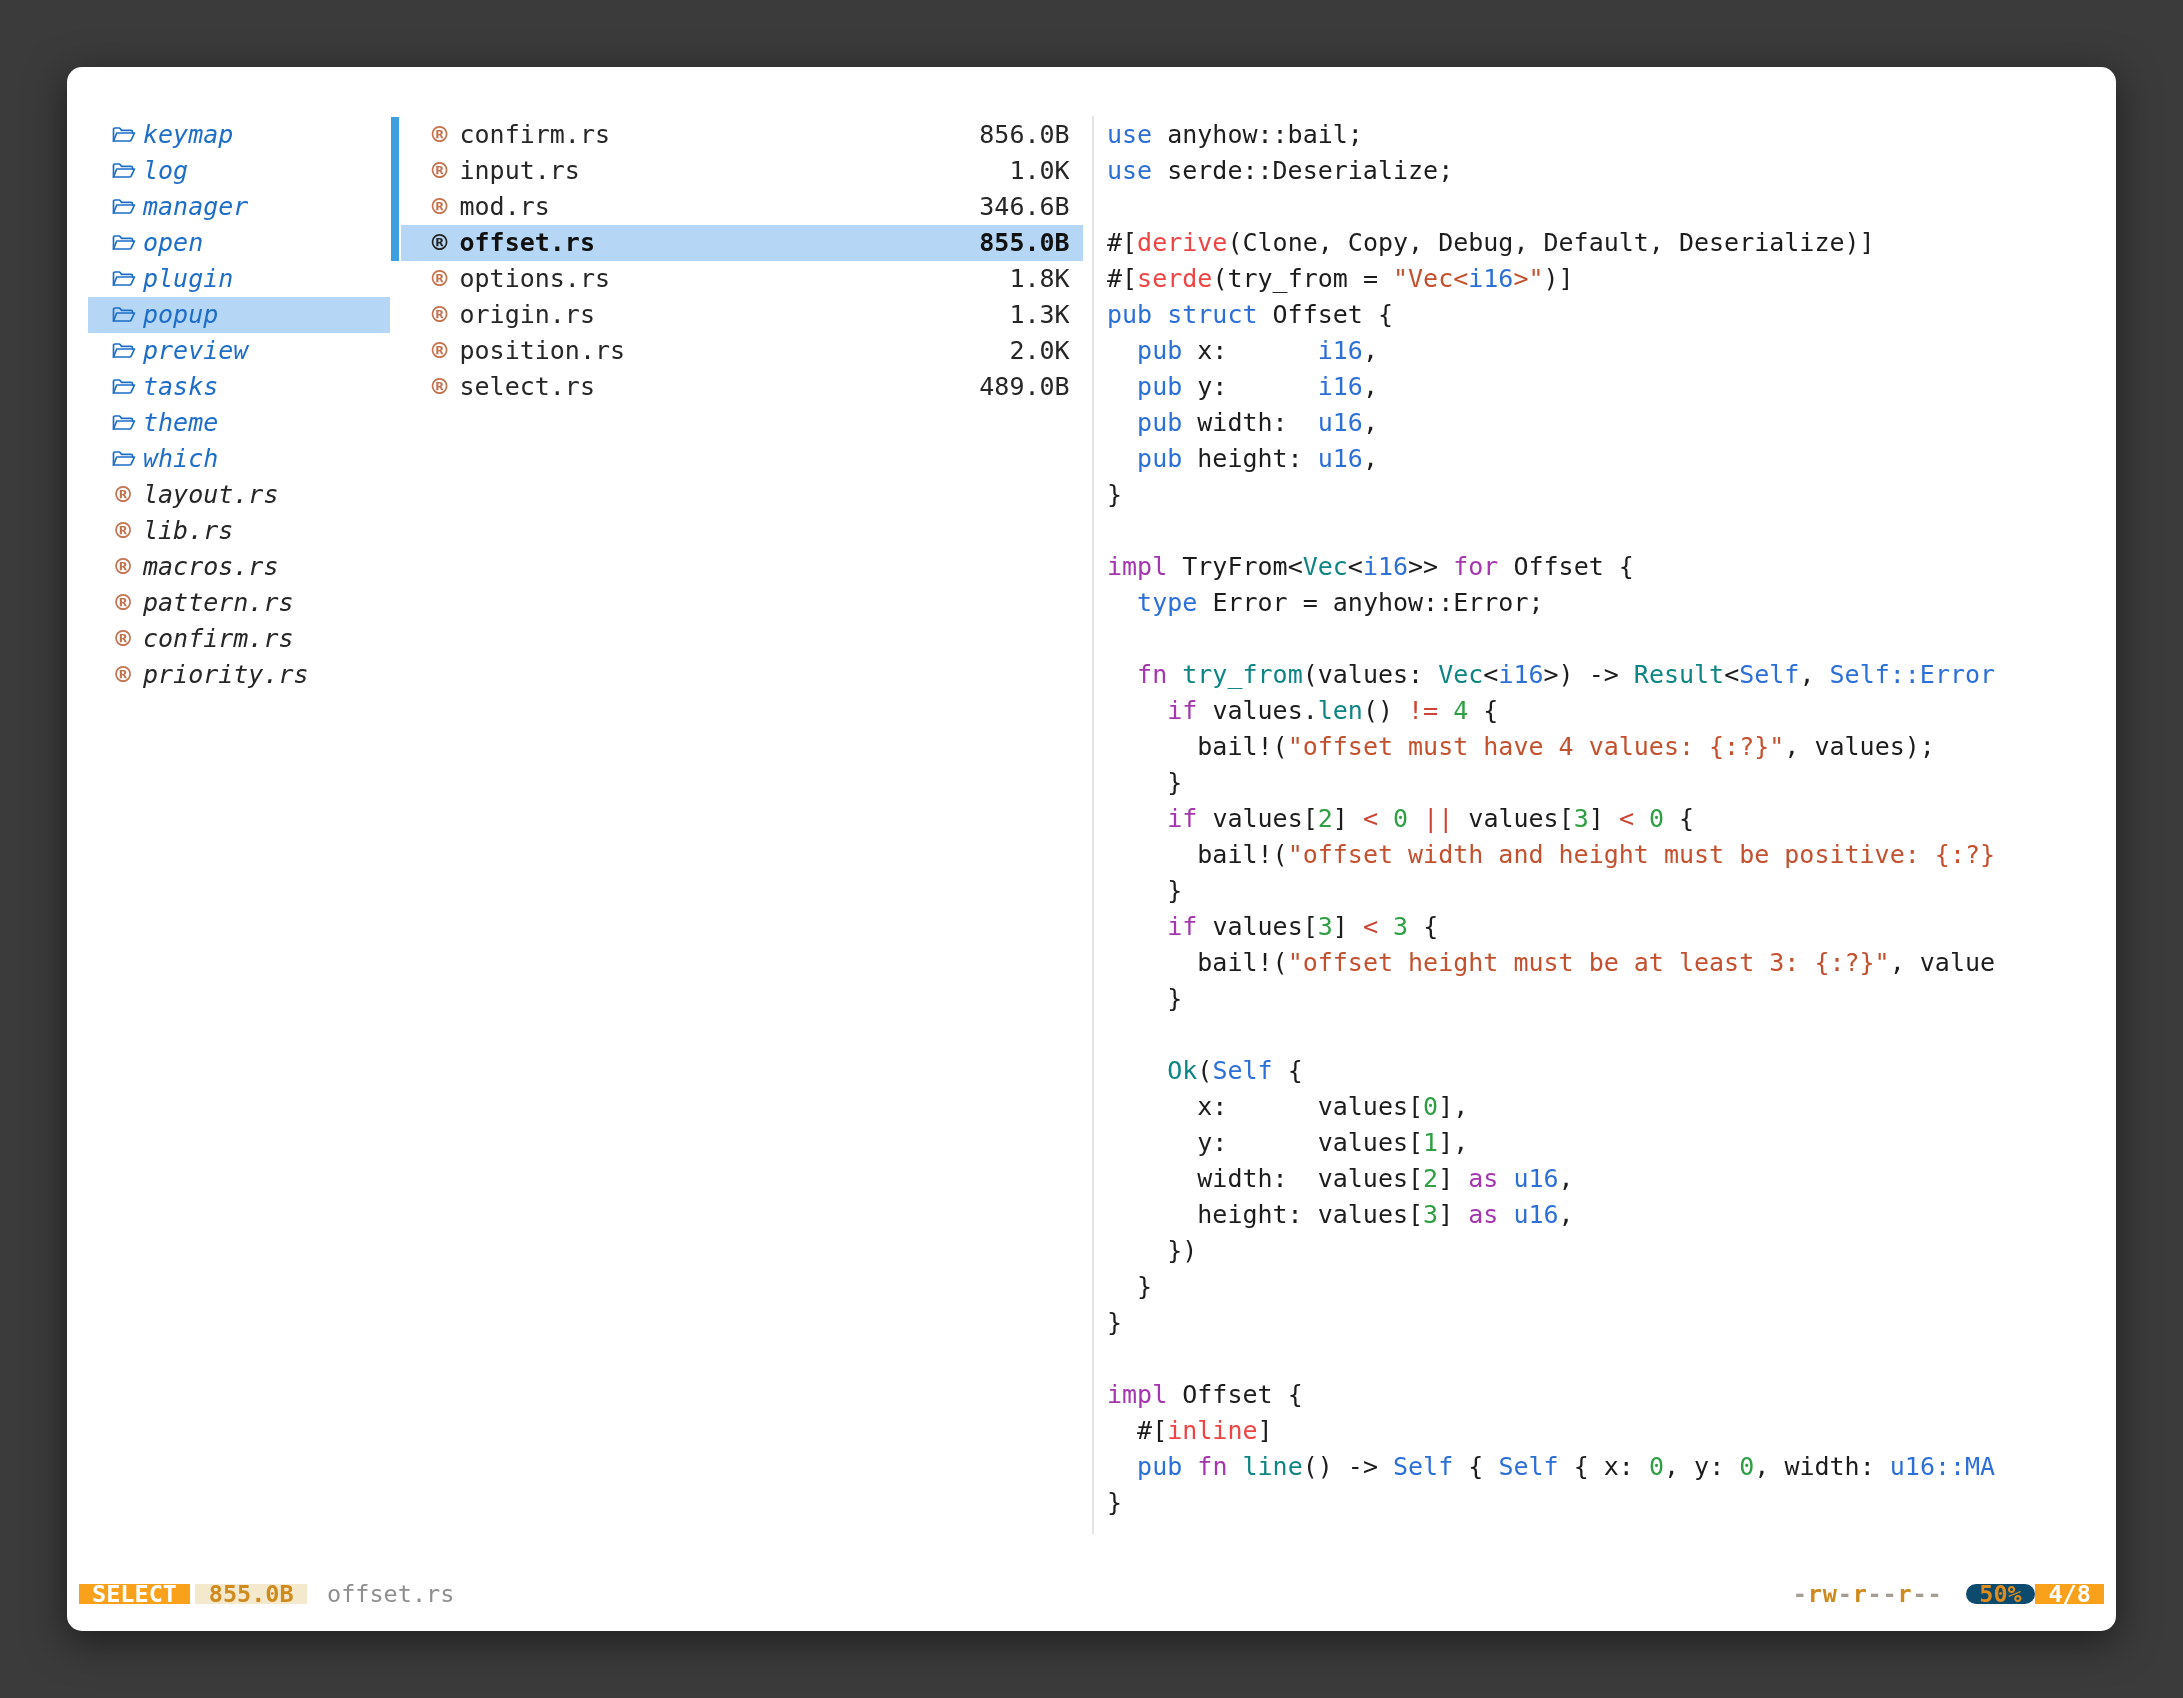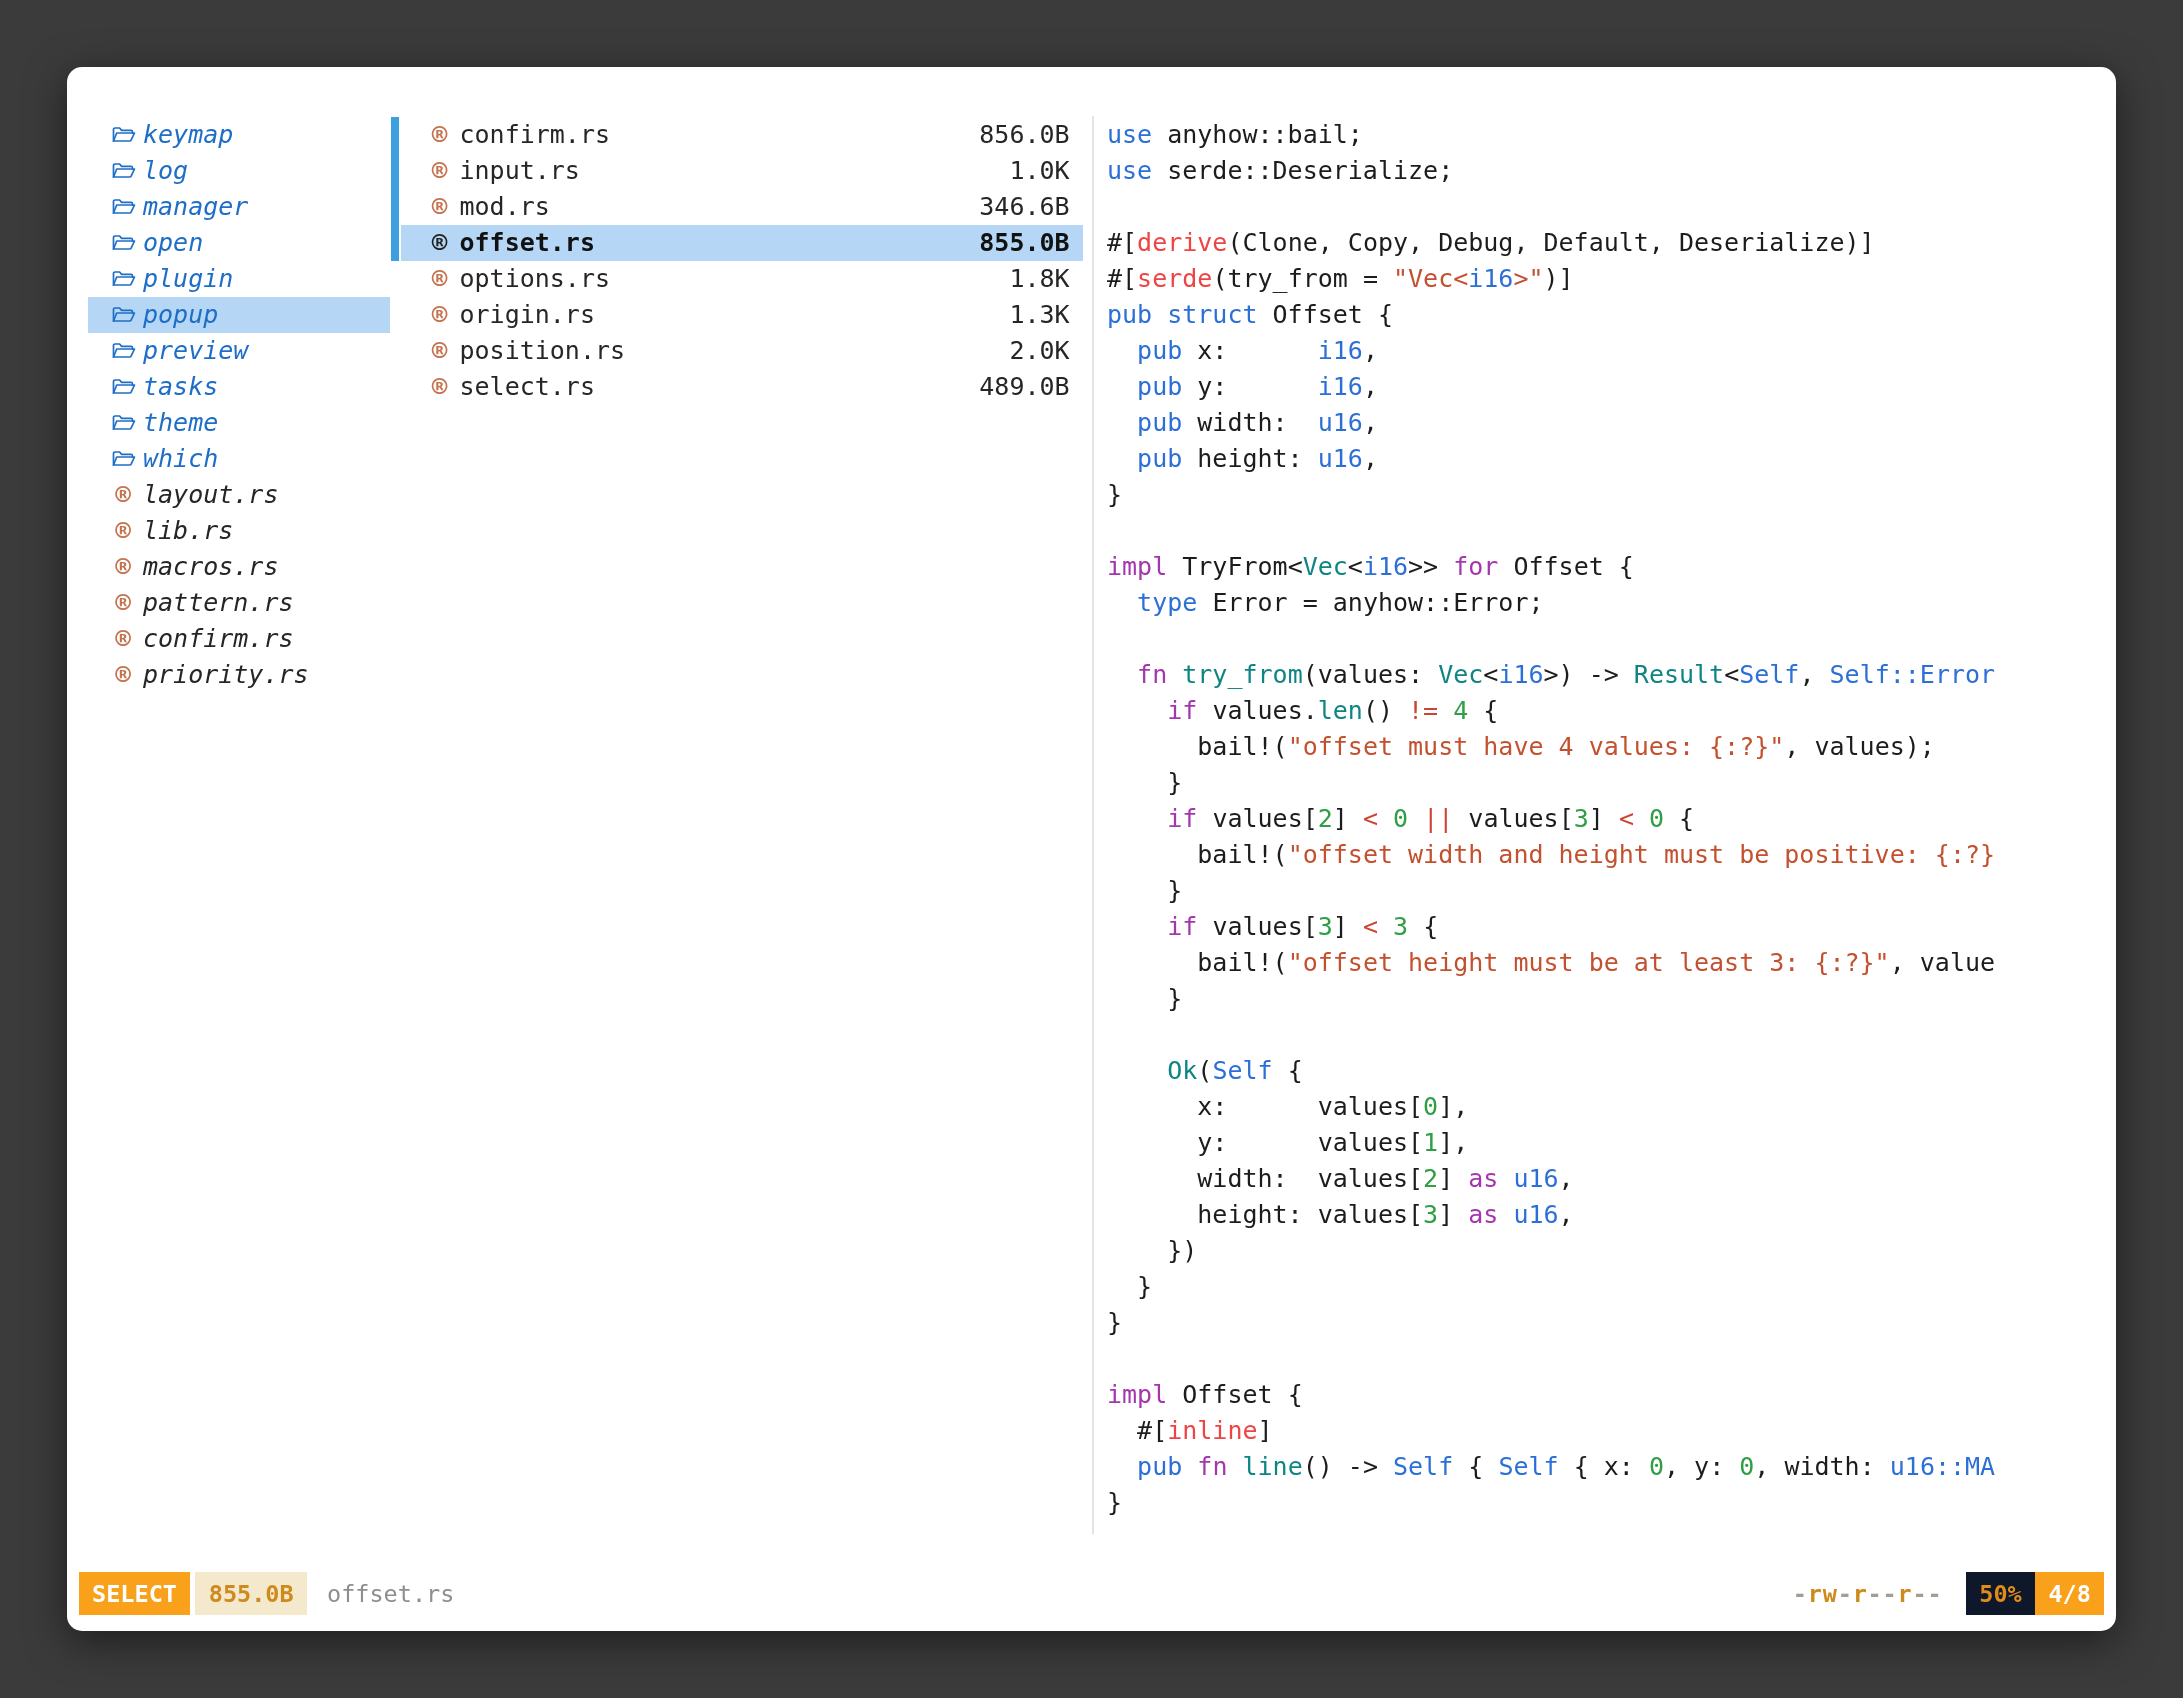--- a/index.html
+++ b/index.html
@@ -44,29 +44,29 @@
   .c-p{color:#a437ad}
   .c-s{color:#c3512f}
   .c-o{color:#ef4444}
   .c-n{color:#2f9e44}
   .c-r{color:#cc4534}
 
   .statusbar{
     position:absolute;left:11.7px;right:11.7px;bottom:20px;height:35px;
     display:flex;align-items:center;font-size:23.5px;
   }
-  .badge{height:43px;display:inline-flex;align-items:center;padding:0 13.4px;font-weight:bold;}
+  .badge{height:20px;display:inline-flex;align-items:center;padding:0 13.4px;font-weight:bold;}
   .badge.mode{background:#f9a11b;color:#ffffff;margin-right:5px;}
   .badge.size{background:#f4e8cd;color:#cf8a1d;}
   .filename{color:#8e8e8e;margin-left:20px;}
   .spacer{flex:1;}
   .perms{margin-right:23.5px;letter-spacing:0.8px;font-weight:bold;}
   .pdash{color:#a39d93;}
   .pletter{color:#cf8a1d;}
-  .badge.percent{background:#0f172a;color:#e08c1a;}
+  .badge.percent{background:#0c4a6e;color:#e08c1a;border-radius:14px;}
   .badge.position{background:#f9a11b;color:#ffffff;}
 </style>
 </head>
 <body>
 
 <div class="window">
 
   <div class="pane" id="left-pane">
       <div class="row">
         <span class="icon">

